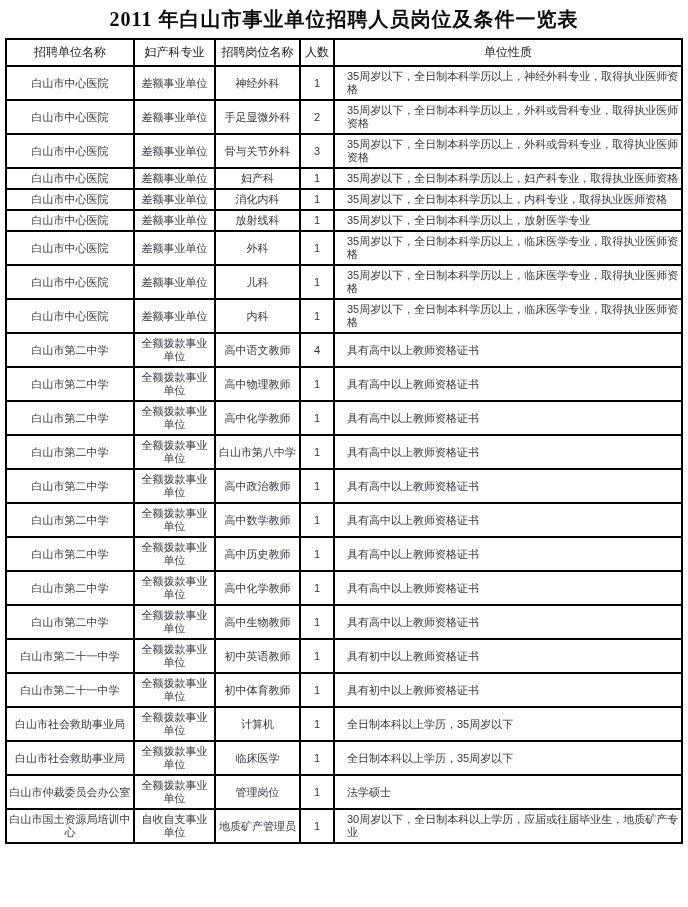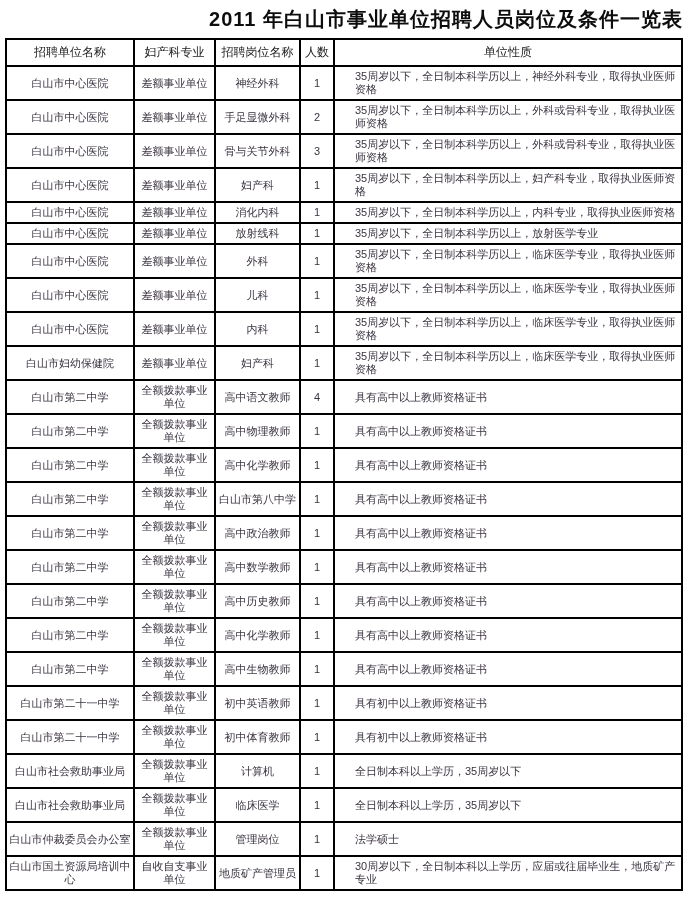--- a/index.html
+++ b/index.html
@@ -9,27 +9,27 @@
     font-family: "Liberation Sans", "DejaVu Sans", sans-serif;
     color: #1a1a1a;
   }
   .page {
     width: 688px;
     min-height: 907px;
     background: #ffffff;
     padding: 4px 5px 2px 5px;
   }
   .title {
-    text-align: right;
+    text-align: center;
     font-size: 20px;
     font-weight: 600;
     color: #0d0d0d;
     letter-spacing: 1px;
     padding: 2px 0 5px 0;
-    font-family: Liberation Sans, sans-serif;
+    font-family: Liberation Serif, serif;
   }
   table.recruit {
     width: 678px;
     border-collapse: collapse;
     table-layout: fixed;
     border: 2px solid #000000;
   }
   table.recruit th {
     border: 2px solid #000000;
     font-size: 12px;
@@ -44,21 +44,21 @@
     font-size: 11px;
     line-height: 13px;
     color: #3b3340;
     text-align: center;
     padding: 3px 2px;
     overflow: hidden;
     word-break: break-all;
   }
   table.recruit td.cond {
     text-align: left;
-    padding-left: 20px;
+    padding-left: 12px;
     white-space: pre-line;
   }
   col.c-unit { width: 128px; }
   col.c-type { width: 81px; }
   col.c-pos  { width: 85px; }
   col.c-num  { width: 34px; }
   col.c-cond { width: auto; }
 </style>
 </head>
 <body>
@@ -141,27 +141,20 @@
           <td class="cond">35周岁以下，全日制本科学历以上，临床医学专业，取得执业医师资格</td>
         </tr>
         <tr>
           <td>白山市中心医院</td>
           <td>差额事业单位</td>
           <td>内科</td>
           <td>1</td>
           <td class="cond">35周岁以下，全日制本科学历以上，临床医学专业，取得执业医师资格</td>
         </tr>
         <tr>
-          <td>白山市妇幼保健院</td>
-          <td>差额事业单位</td>
-          <td>妇产科</td>
-          <td>1</td>
-          <td class="cond">35周岁以下，全日制本科学历以上，临床医学专业，取得执业医师资格</td>
-        </tr>
-        <tr>
           <td>白山市第二中学</td>
           <td>全额拨款事业单位</td>
           <td>高中语文教师</td>
           <td>4</td>
           <td class="cond">具有高中以上教师资格证书</td>
         </tr>
         <tr>
           <td>白山市第二中学</td>
           <td>全额拨款事业单位</td>
           <td>高中物理教师</td>

